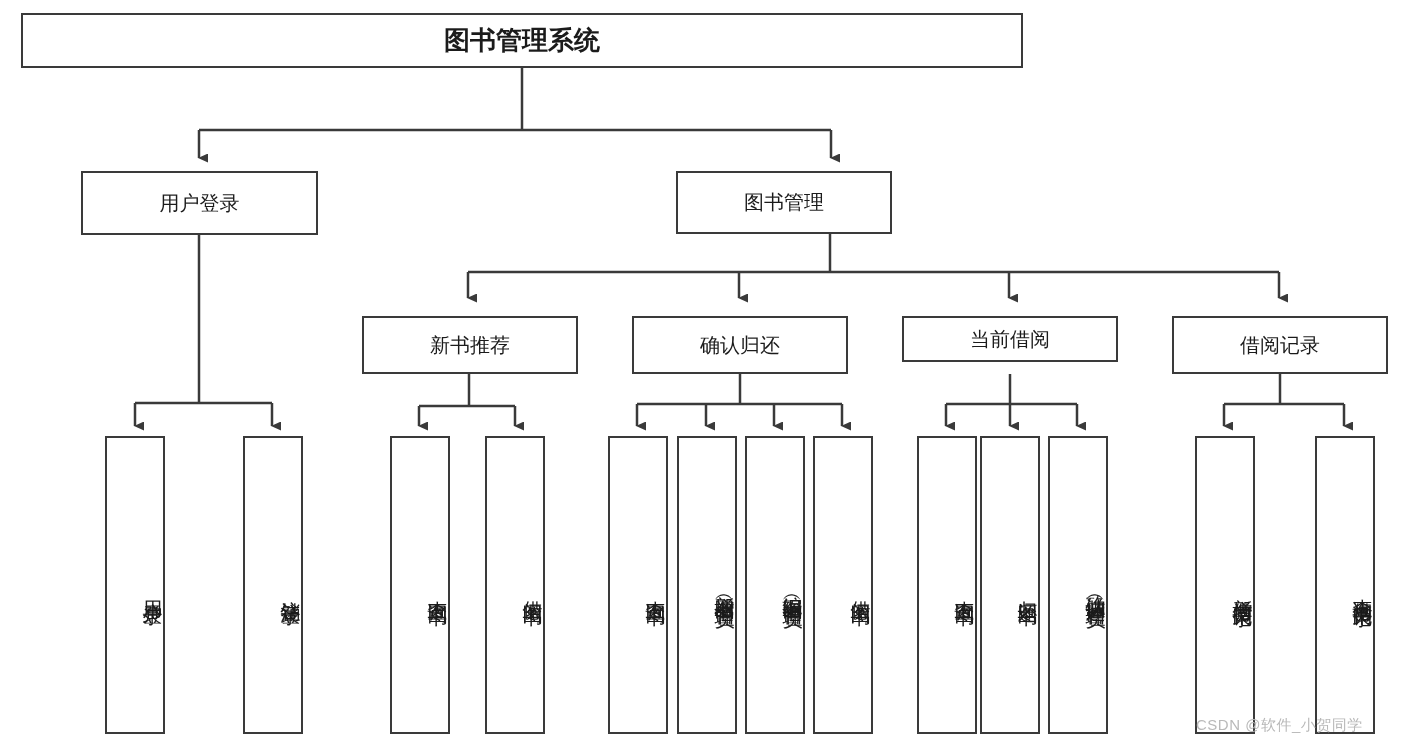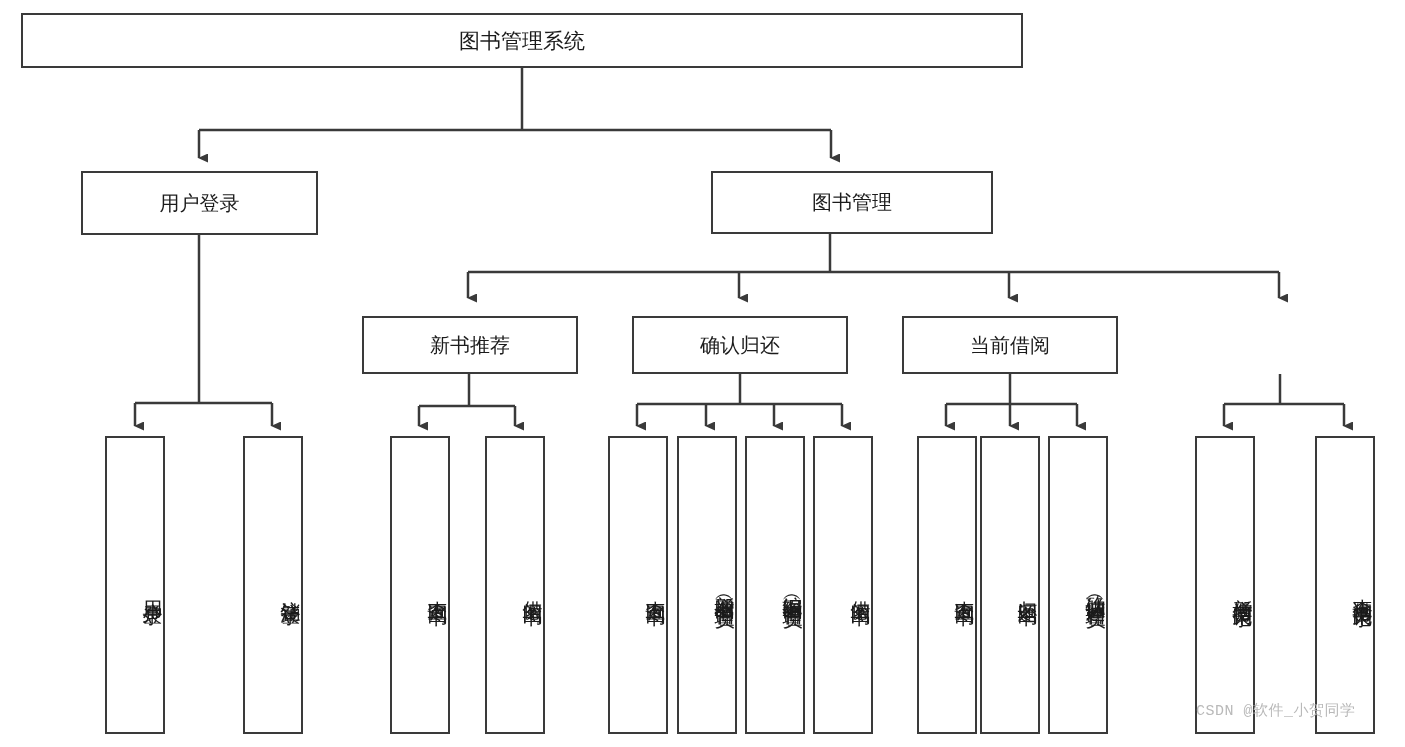--- a/index.html
+++ b/index.html
@@ -31,21 +31,22 @@
     box-sizing: border-box;
     background: #ffffff;
     border: 2px solid #3a3a3a;
     display: flex;
     align-items: center;
     justify-content: center;
     color: #1b1b1b;
     text-align: center;
   }
   .node-root {
-    font-size: 21px;
+    font-size: 26px;
+    font-weight: bold;
   }
   .node-branch {
     font-size: 20px;
   }
   .node-leaf {
     font-size: 20px;
     writing-mode: vertical-rl;
     text-orientation: upright;
     letter-spacing: 2px;
     align-items: flex-start;
@@ -121,32 +122,35 @@
     </g>
   </svg>
 
   <div class="node node-root" style="left:21px; top:13px; width:1002px; height:55px;">
     <span>图书管理系统</span>
   </div>
 
   <div class="node node-branch" style="left:81px; top:171px; width:237px; height:64px;">
     <span>用户登录</span>
   </div>
-  <div class="node node-branch" style="left:711px; top:171px; width:282px; height:63px;">
+  <div class="node node-branch" style="left:676px; top:171px; width:216px; height:63px;">
     <span>图书管理</span>
   </div>
 
   <div class="node node-branch" style="left:362px; top:316px; width:216px; height:58px;font-family:Liberation Serif, serif;">
     <span>新书推荐</span>
   </div>
   <div class="node node-branch" style="left:632px; top:316px; width:216px; height:58px;">
     <span>确认归还</span>
   </div>
-  <div class="node node-branch" style="left:902px; top:316px; width:216px; height:58px;">
+  <div class="node node-branch" style="left:902px; top:316px; width:216px; height:46px;">
     <span>当前借阅</span>
+  </div>
+  <div class="node node-branch" style="left:1172px; top:316px; width:216px; height:58px;">
+    <span>借阅记录</span>
   </div>
 
   <div class="node node-leaf" style="left:105px; top:436px; width:60px; height:298px;">
     <span class="leaf-text">用户登录</span>
   </div>
   <div class="node node-leaf" style="left:243px; top:436px; width:60px; height:298px;">
     <span class="leaf-text">注销登录</span>
   </div>
 
   <div class="node node-leaf" style="left:390px; top:436px; width:60px; height:298px;">
@@ -179,15 +183,15 @@
     <span class="leaf-text">确认归还（管理员）</span>
   </div>
 
   <div class="node node-leaf" style="left:1195px; top:436px; width:60px; height:298px;">
     <span class="leaf-text">新增借阅记录</span>
   </div>
   <div class="node node-leaf" style="left:1315px; top:436px; width:60px; height:298px;">
     <span class="leaf-text">查询借阅记录</span>
   </div>
 
-  <div class="watermark" style="left:1196px; top:701px;font-family:Liberation Mono, monospace;">CSDN @软件_小贺同学</div>
+  <div class="watermark" style="left:1196px; top:716px;">CSDN @软件_小贺同学</div>
 
 </div>
 
 </body></html>

